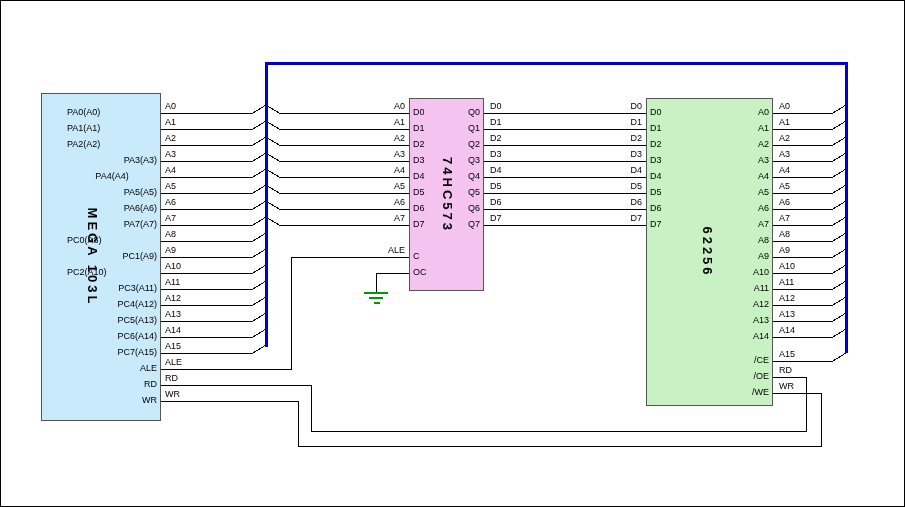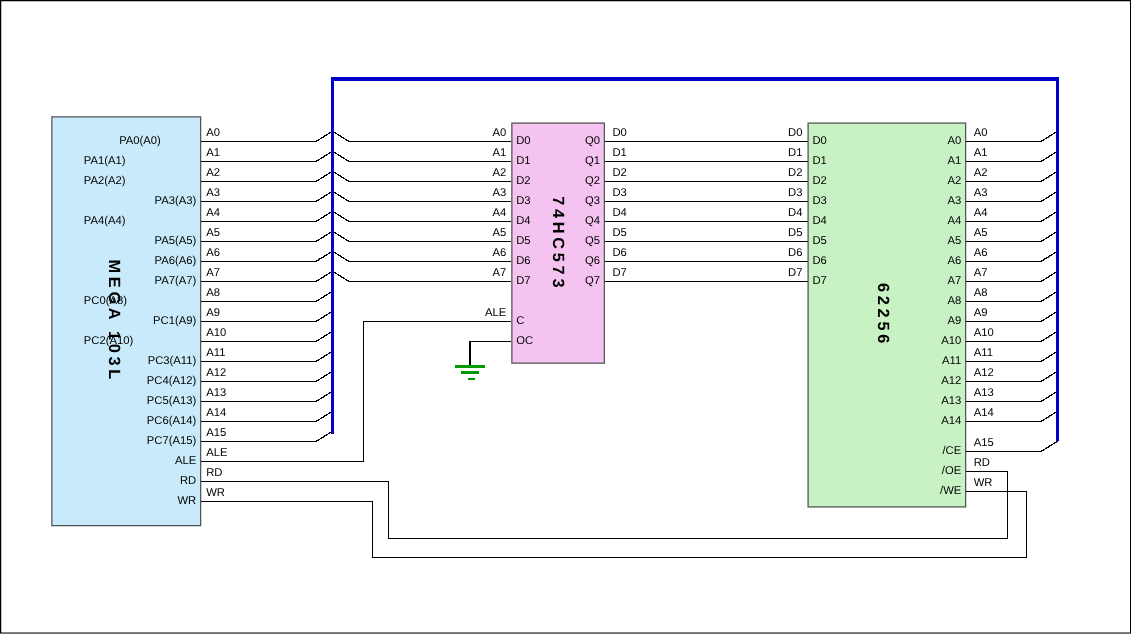--- a/index.html
+++ b/index.html
@@ -114,25 +114,25 @@
         <polyline points="408,272 375,272 375,292" class="wire"></polyline>
         <polyline points="363,292 387,292" class="gnd"></polyline>
         <polyline points="368,297 382,297" class="gnd"></polyline>
         <polyline points="373,302 379,302" class="gnd"></polyline>
       </g>
       <g>
         <polyline points="265,346 265,62 845,62 845,352" class="bus"></polyline>
       </g>
     </svg>
 
-<div class="lbl" style="top: 106px; left: 66px; width: 90px; text-align: center;">PA0(A0)</div>
+<div class="lbl" style="top: 106px; left: 66px; width: 90px; text-align: left;">PA0(A0)</div>
     <div class="lbl" style="top: 122px; left: 66px; width: 90px; text-align: left;">PA1(A1)</div>
     <div class="lbl" style="top: 138px; left: 66px; width: 90px; ">PA2(A2)</div>
     <div class="lbl" style="top: 154px; left: 66px; width: 90px; text-align: right;">PA3(A3)</div>
-    <div class="lbl" style="top: 170px; left: 66px; width: 90px; text-align: left;">PA4(A4)</div>
+    <div class="lbl" style="top: 170px; left: 66px; width: 90px; text-align: center;">PA4(A4)</div>
     <div class="lbl" style="top: 186px; left: 66px; width: 90px; text-align: right;">PA5(A5)</div>
     <div class="lbl" style="top: 202px; left: 66px; width: 90px; text-align: right;">PA6(A6)</div>
     <div class="lbl" style="top: 218px; left: 66px; width: 90px; text-align: right;">PA7(A7)</div>
     <div class="lbl" style="top: 234px; left: 66px; width: 90px; ">PC0(A8)</div>
     <div class="lbl" style="top: 250px; left: 66px; width: 90px; text-align: right;">PC1(A9)</div>
     <div class="lbl" style="top: 266px; left: 66px; width: 90px; text-align: left;">PC2(A10)</div>
     <div class="lbl" style="top: 282px; left: 66px; width: 90px; text-align: right;">PC3(A11)</div>
     <div class="lbl" style="top: 298px; left: 66px; width: 90px; text-align: right;">PC4(A12)</div>
     <div class="lbl" style="top: 314px; left: 66px; width: 90px; text-align: right;">PC5(A13)</div>
     <div class="lbl" style="top: 330px; left: 66px; width: 90px; text-align: right;">PC6(A14)</div>

